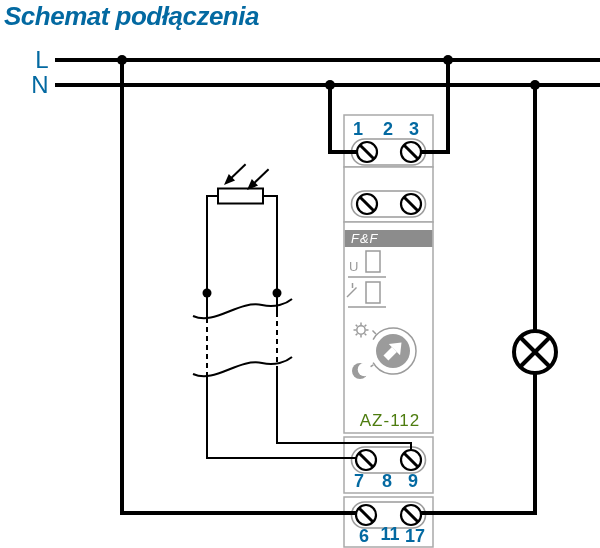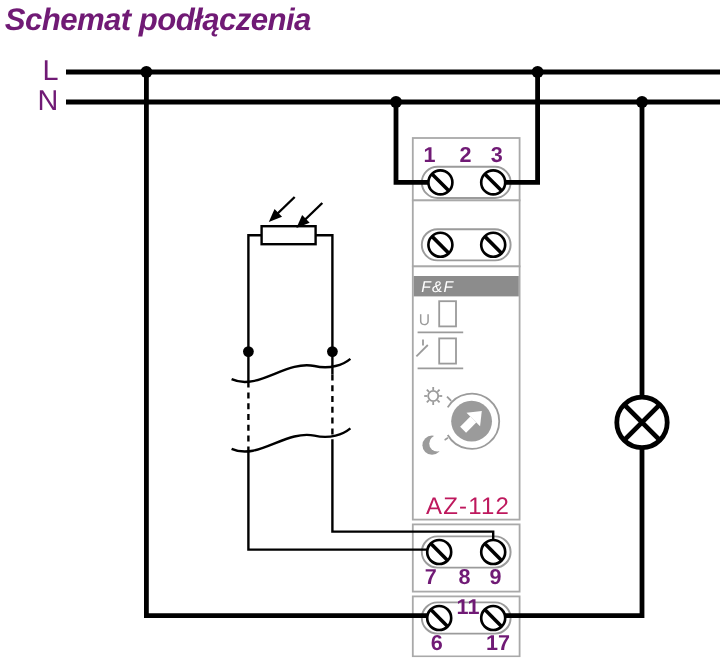--- a/index.html
+++ b/index.html
@@ -1,28 +1,28 @@
 <!DOCTYPE html>
 <html><head>
 <meta charset="utf-8">
 <style>
   html,body{margin:0;padding:0;background:#fff;}
   .canvas{
     position:relative;width:600px;height:548px;background:#fff;overflow:hidden;
     font-family:"Liberation Sans", sans-serif;
   }
   svg.diagram{position:absolute;left:0;top:0;z-index:1;}
-  .txt{position:absolute;z-index:2;white-space:nowrap;color:#701a75;}
+  .txt{position:absolute;z-index:2;white-space:nowrap;color:#0369a1;}
   .title{left:4px;top:1px;font-size:26px;font-weight:700;font-style:italic;letter-spacing:-0.5px;}
   .lbl-l{left:30px;top:46px;width:24px;text-align:center;font-size:24px;}
   .lbl-n{left:28px;top:71px;width:24px;text-align:center;font-size:24px;}
   .tnum{font-size:18px;font-weight:700;transform:translateX(-50%);}
   .brand{left:351px;top:231px;font-size:13px;font-weight:400;font-style:italic;color:#fff;letter-spacing:1px;}
   .u-label{left:349px;top:259px;font-size:13px;color:#9b9b9b;}
-  .model{left:390px;top:411px;font-size:20px;color:#be185d;letter-spacing:1px;transform:translateX(-50%);}
+  .model{left:390px;top:411px;font-size:17px;color:#4d7c0f;letter-spacing:1px;transform:translateX(-50%);}
   .box{fill:#fff;stroke:#a9a9a9;stroke-width:1.5;}
   .stadium{fill:none;stroke:#9b9b9b;stroke-width:1.6;}
   .gray{stroke:#9b9b9b;fill:none;stroke-width:1.5;}
   .grayfill{fill:#9b9b9b;stroke:none;}
   .wire-thick{stroke:#000;stroke-width:4;fill:none;}
   .wire-thin{stroke:#000;stroke-width:2;fill:none;}
   .wire-dash{stroke:#000;stroke-width:2;fill:none;stroke-dasharray:5 4;}
   .screw{fill:#fff;stroke:#000;stroke-width:2.2;}
   .slash{stroke:#000;stroke-width:3;}
   .dot{fill:#000;}
@@ -180,16 +180,16 @@
 
   <span class="txt brand">F&amp;F</span>
   <span class="txt u-label">U</span>
   <span class="txt model">AZ-112</span>
 
   <span class="txt tnum" style="left:359px;top:471px;">7</span>
   <span class="txt tnum" style="left:387px;top:471px;">8</span>
   <span class="txt tnum" style="left:413px;top:471px;">9</span>
 
   <span class="txt tnum" style="left:364px;top:526px;">6</span>
-  <span class="txt tnum" style="left:390px;top:496px;">11</span>
+  <span class="txt tnum" style="left:390px;top:524px;">11</span>
   <span class="txt tnum" style="left:415px;top:526px;">17</span>
 
 </div>
 
 </body></html>

